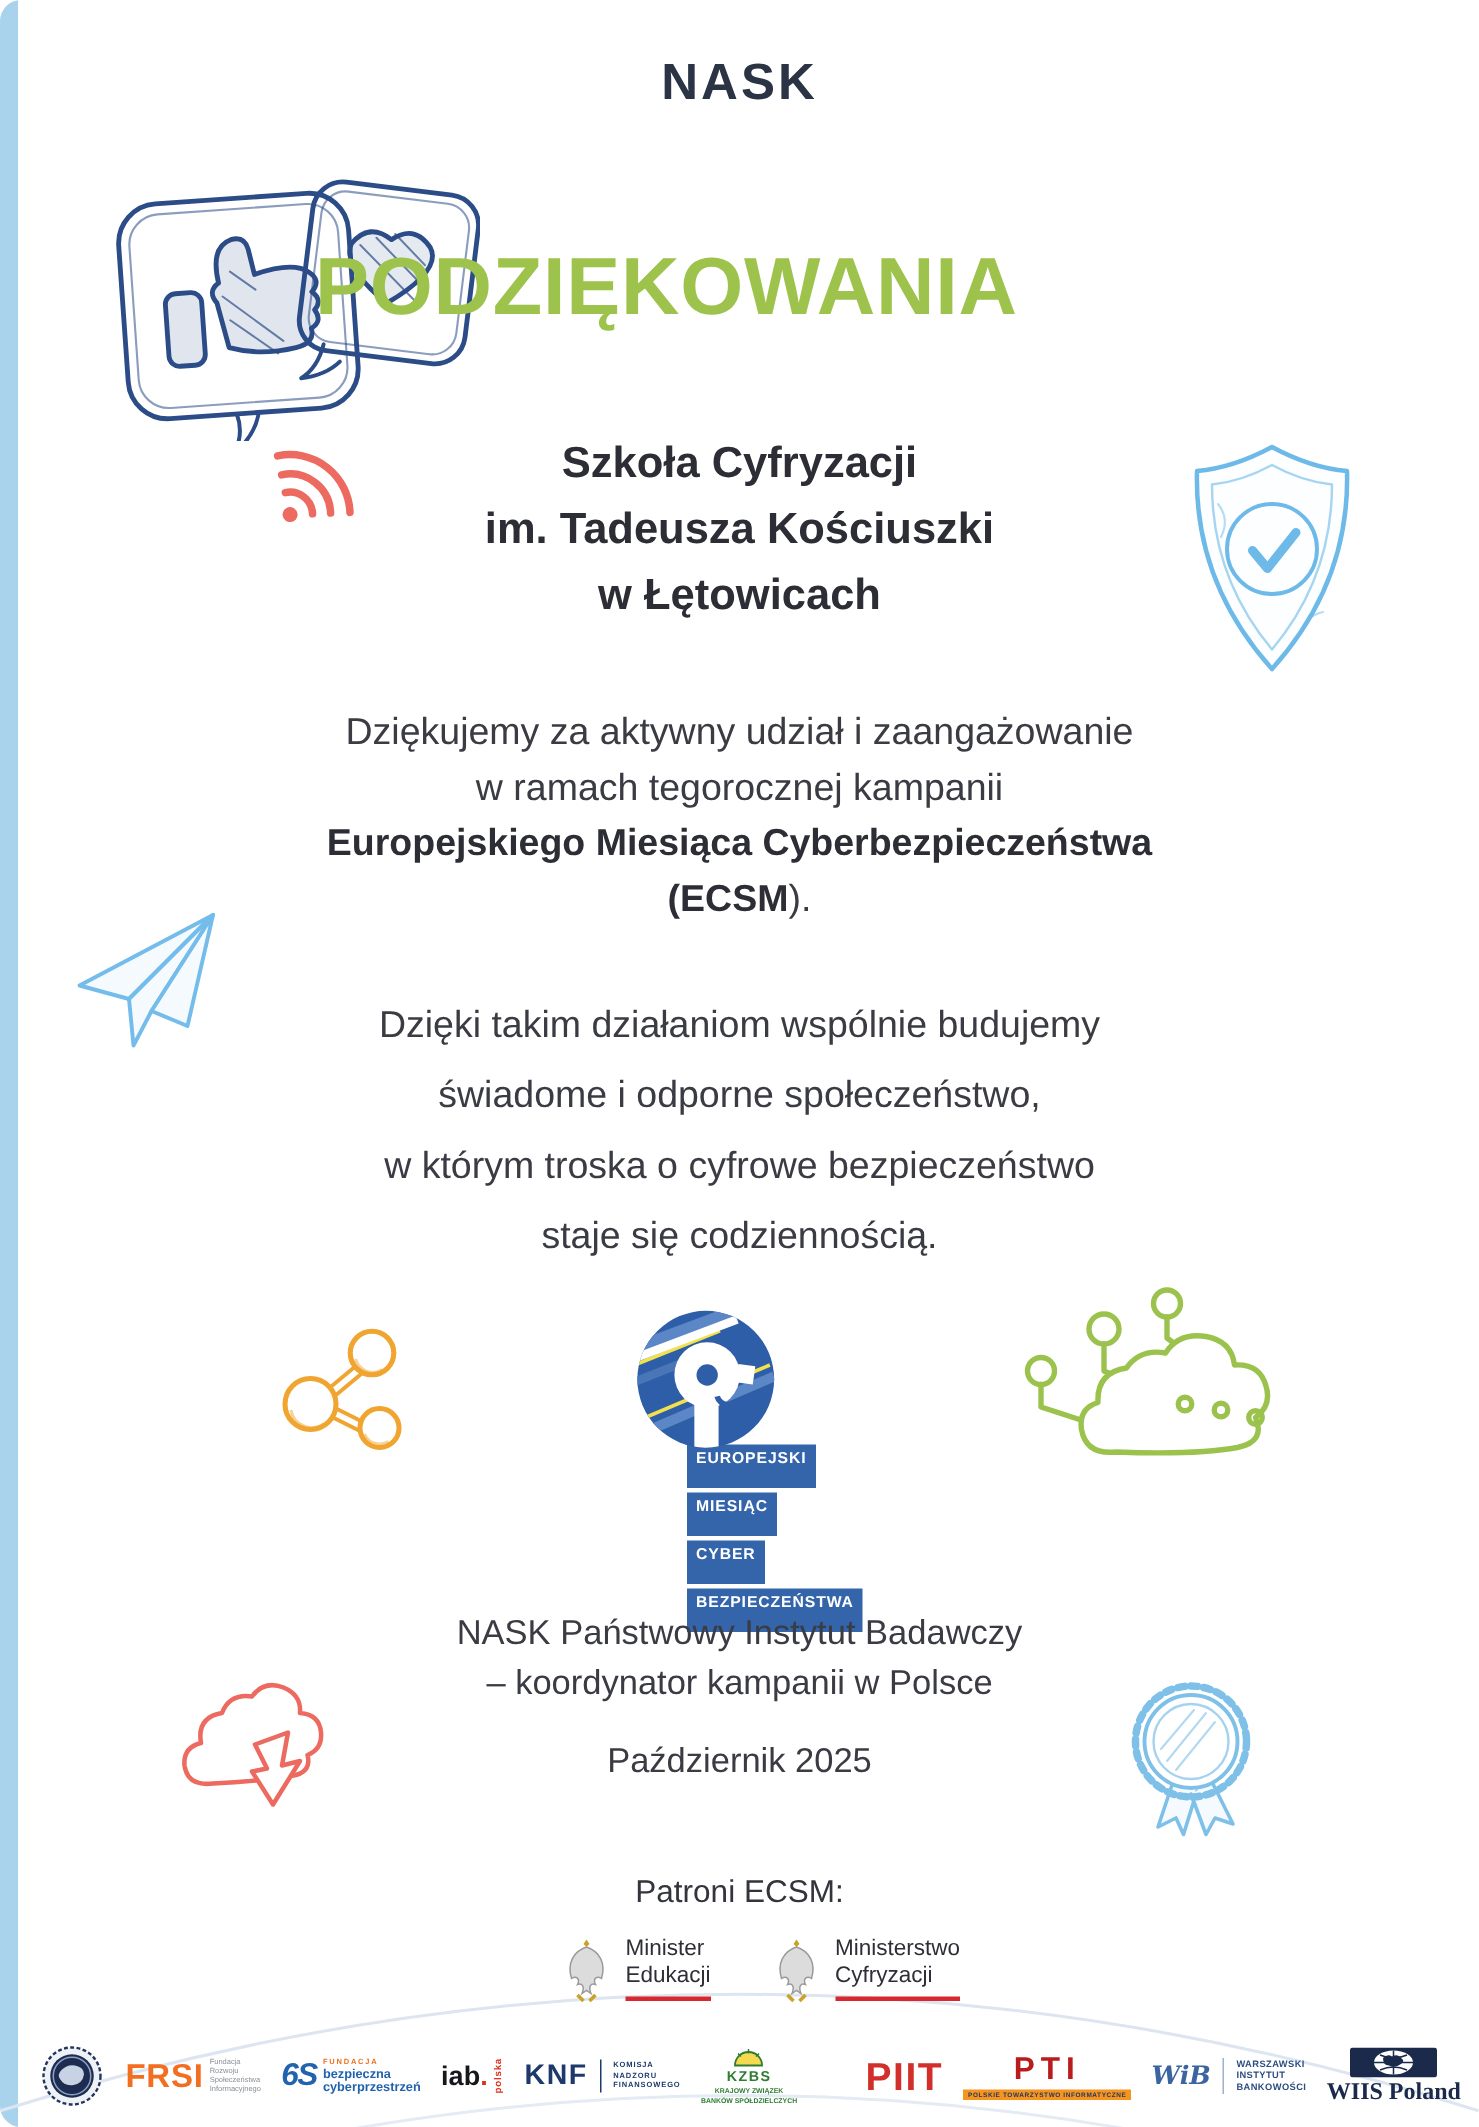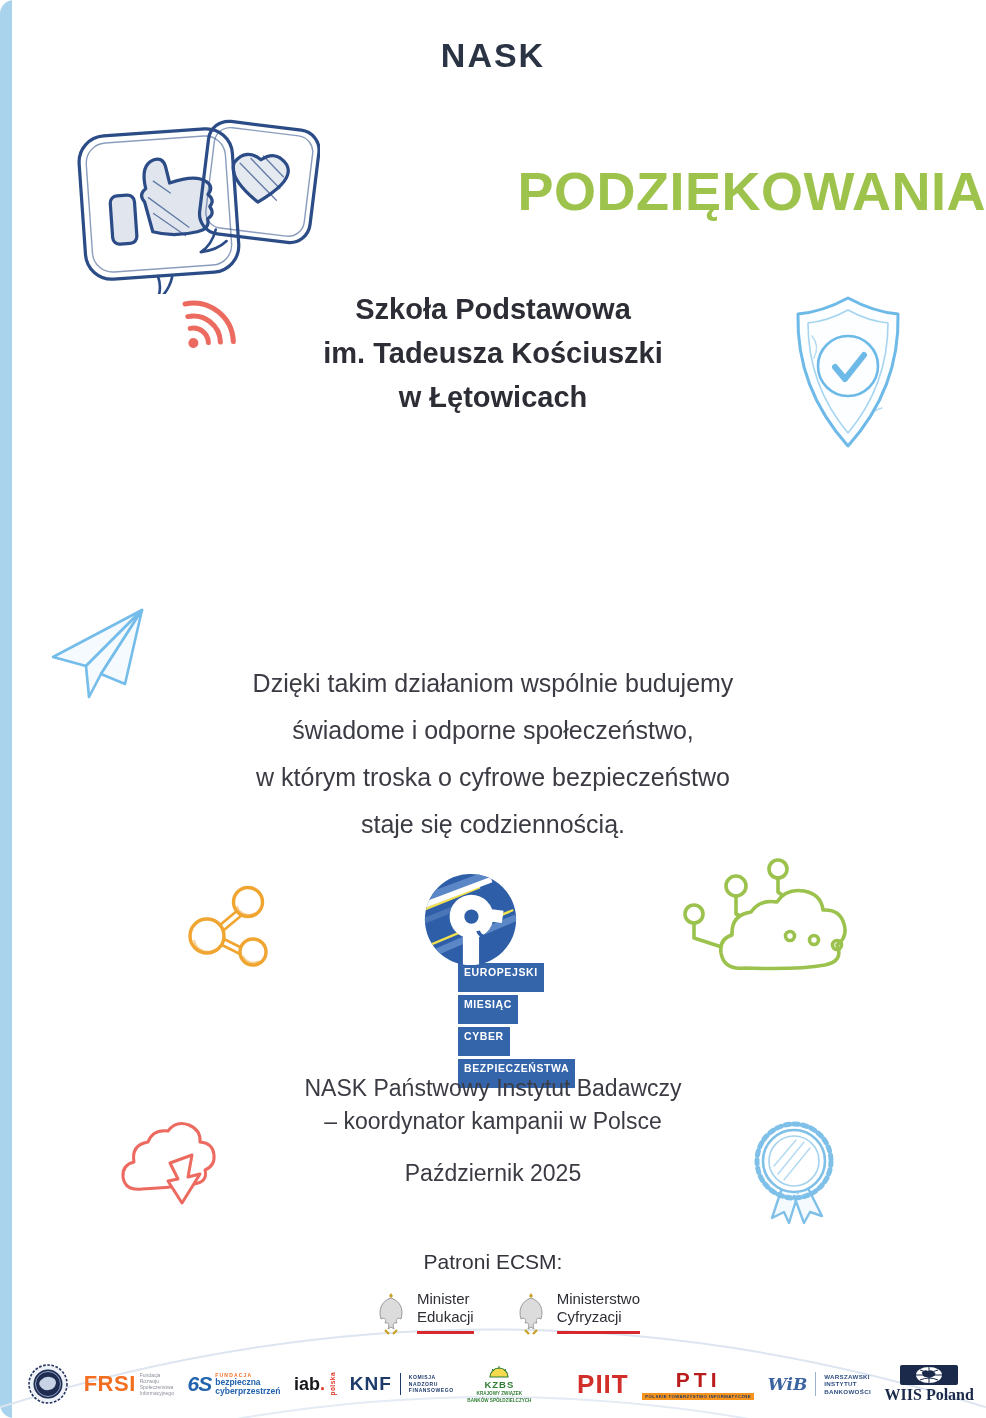--- a/index.html
+++ b/index.html
@@ -7,21 +7,21 @@
     position:relative;width:986px;height:1418px;overflow:hidden;background:#ffffff;
     font-family:"Liberation Sans","DejaVu Sans",sans-serif;color:#34353d;border-radius:14px;
   }
   .abs{position:absolute;}
   .ctr{left:0;right:0;text-align:center;}
 
   .leftbar{left:0;top:0;width:12px;height:1418px;background:#a9d3ec;}
 
   .nask{top:36px;font-size:34px;font-weight:800;letter-spacing:2px;color:#2b3444;}
 
-  .title{top:160px;left:210px;right:0;text-align:right;
+  .title{top:160px;left:210px;right:0;text-align:left;
          font-size:54px;font-weight:700;color:#9ec34c;letter-spacing:.5px;}
 
   .recipient{top:287px;font-size:29px;font-weight:700;color:#2c2d35;line-height:44px;}
 
   .para1{top:470px;font-size:25px;line-height:37px;color:#3a3b43;}
   .para1 b{color:#2c2d35;}
   .para2{top:660px;font-size:25px;line-height:47px;color:#3a3b43;}
 
   .coordinator{top:1072px;font-size:23px;line-height:33px;color:#3a3b43;}
   .datetext{top:1160px;font-size:23px;color:#3a3b43;}
@@ -132,25 +132,31 @@
         <path d="M70 6 q26 14 50 16 q2 74 -50 132 q-52 -58 -50 -132 q24 -2 50 -16 z" fill="#fdfeff"></path>
         <path d="M70 18 q20 11 40 13 q0 62 -40 110 q-40 -48 -40 -110 q20 -2 40 -13 z" stroke-width="1.6" opacity=".6"></path>
         <circle cx="70" cy="74" r="30" stroke-width="2.6"></circle>
         <path d="M57 75 l10 12 l19 -24" stroke-width="6"></path>
         <path d="M34 44 q8 10 2 22 M104 116 q-10 2 -14 12" stroke-width="1.4" opacity=".5"></path>
       </g>
     </svg>
   </div>
 
   <div class="abs ctr recipient">
-    <div>Szkoła Podstawowa</div>
+    <div>Szkoła Cyfryzacji</div>
     <div>im. Tadeusza Kościuszki</div>
     <div>w Łętowicach</div>
   </div>
 
+  <div class="abs ctr para1">
+    <div>Dziękujemy za aktywny udział i zaangażowanie</div>
+    <div>w ramach tegorocznej kampanii</div>
+    <div><b>Europejskiego Miesiąca Cyberbezpieczeństwa</b></div>
+    <div><b>(ECSM</b><span>).</span></div>
+  </div>
 
   <div class="abs" style="left:45px;top:600px;width:105px;height:105px;">
     <svg viewBox="0 0 105 105" width="105" height="105">
       <g fill="#f4fafe" stroke="#74bce9" stroke-width="2.6" stroke-linejoin="round">
         <path d="M97 10 L8 57 L41 66 Z"></path>
         <path d="M97 10 L41 66 L44 97 L56 74 Z"></path>
         <path d="M97 10 L56 74 L80 84 Z"></path>
       </g>
     </svg>
   </div>

